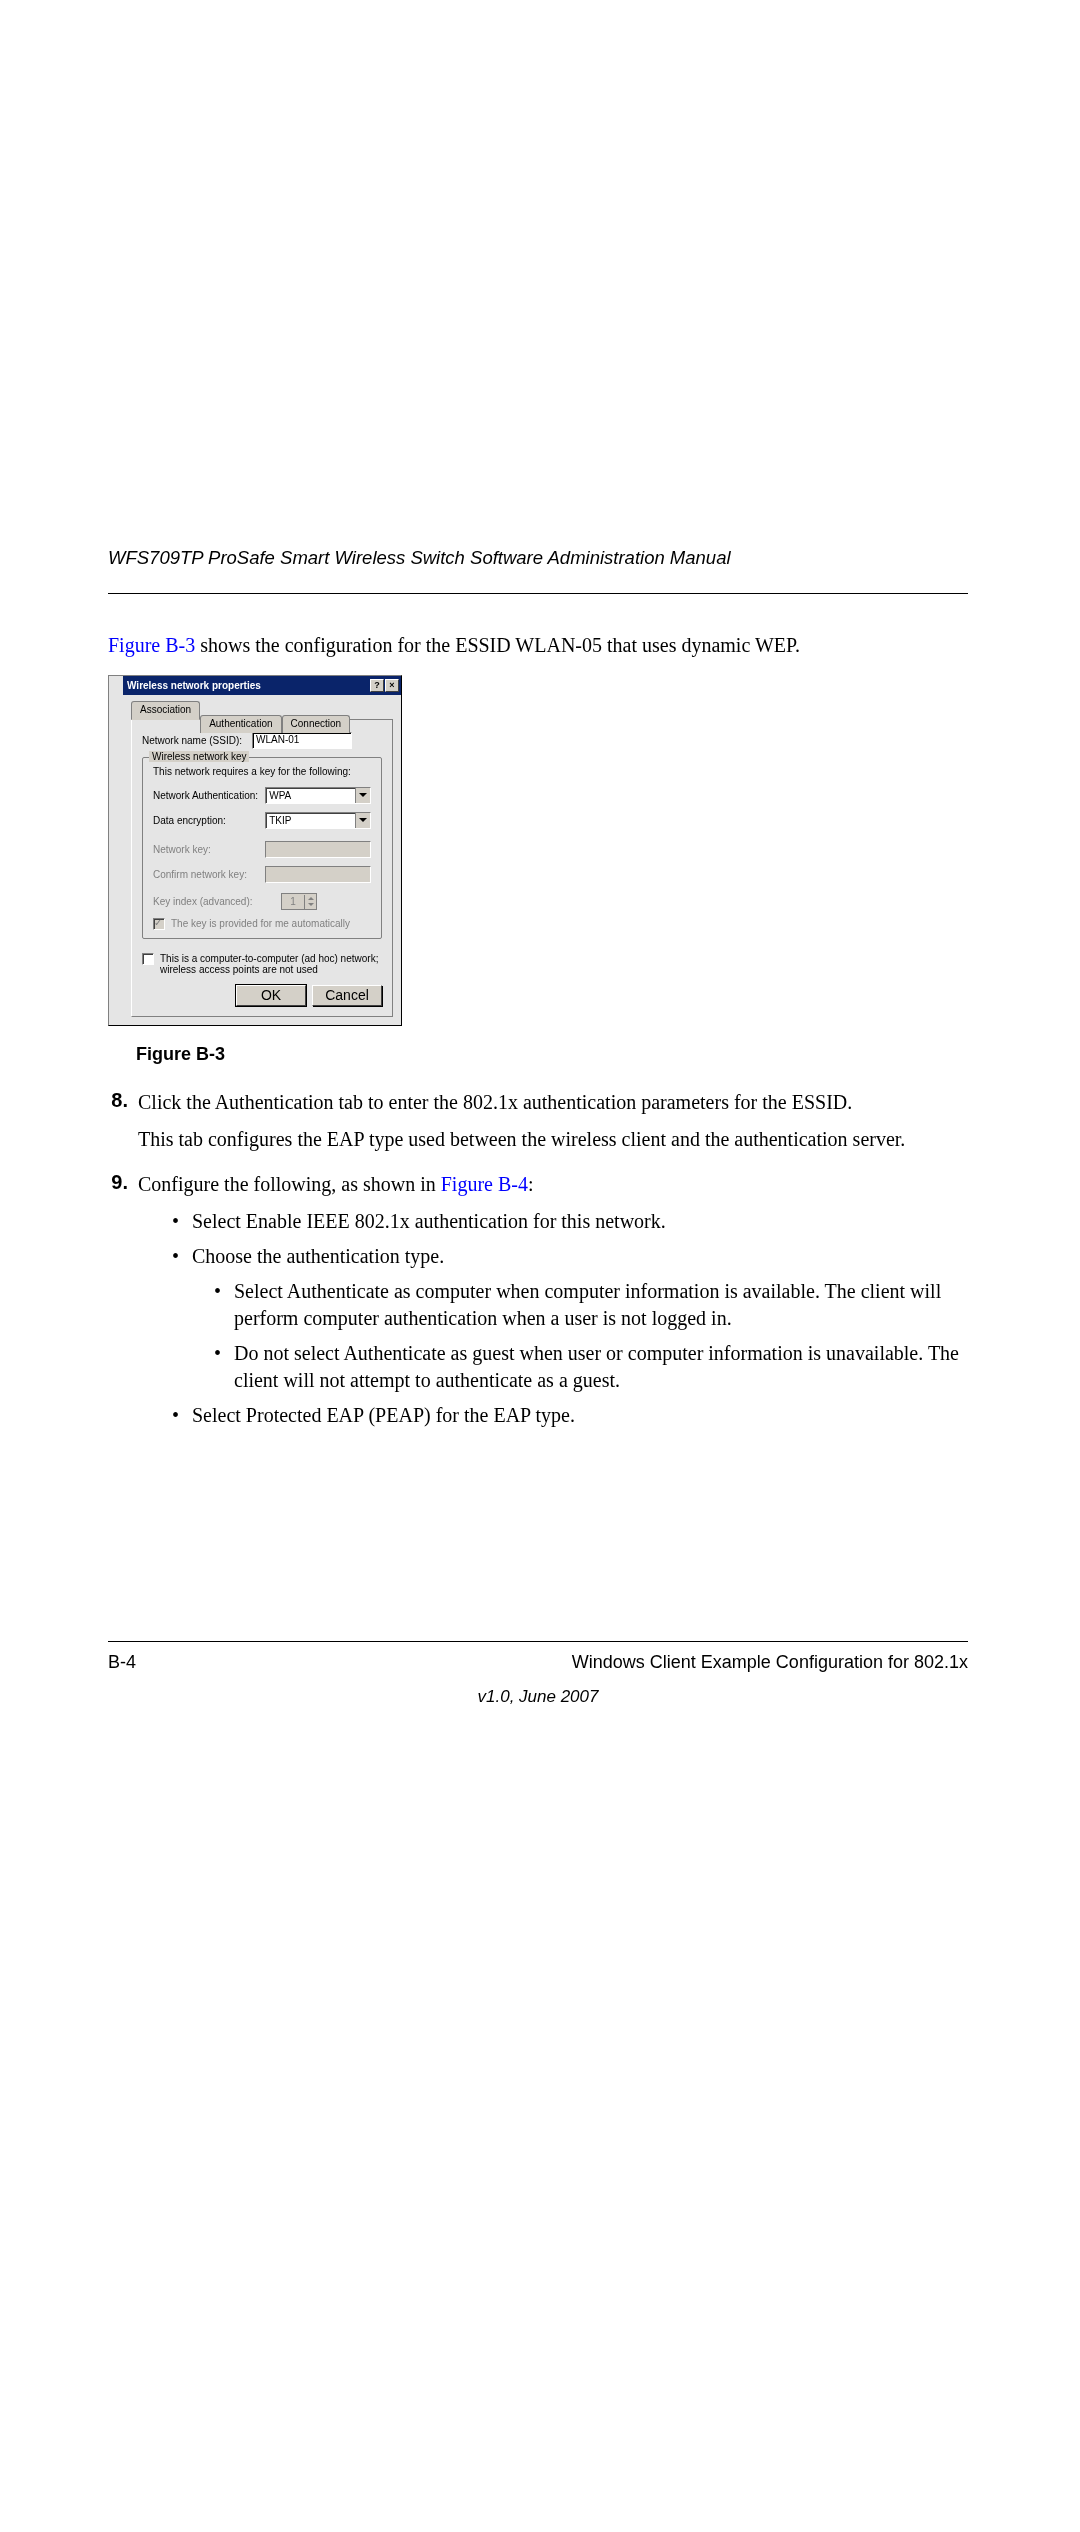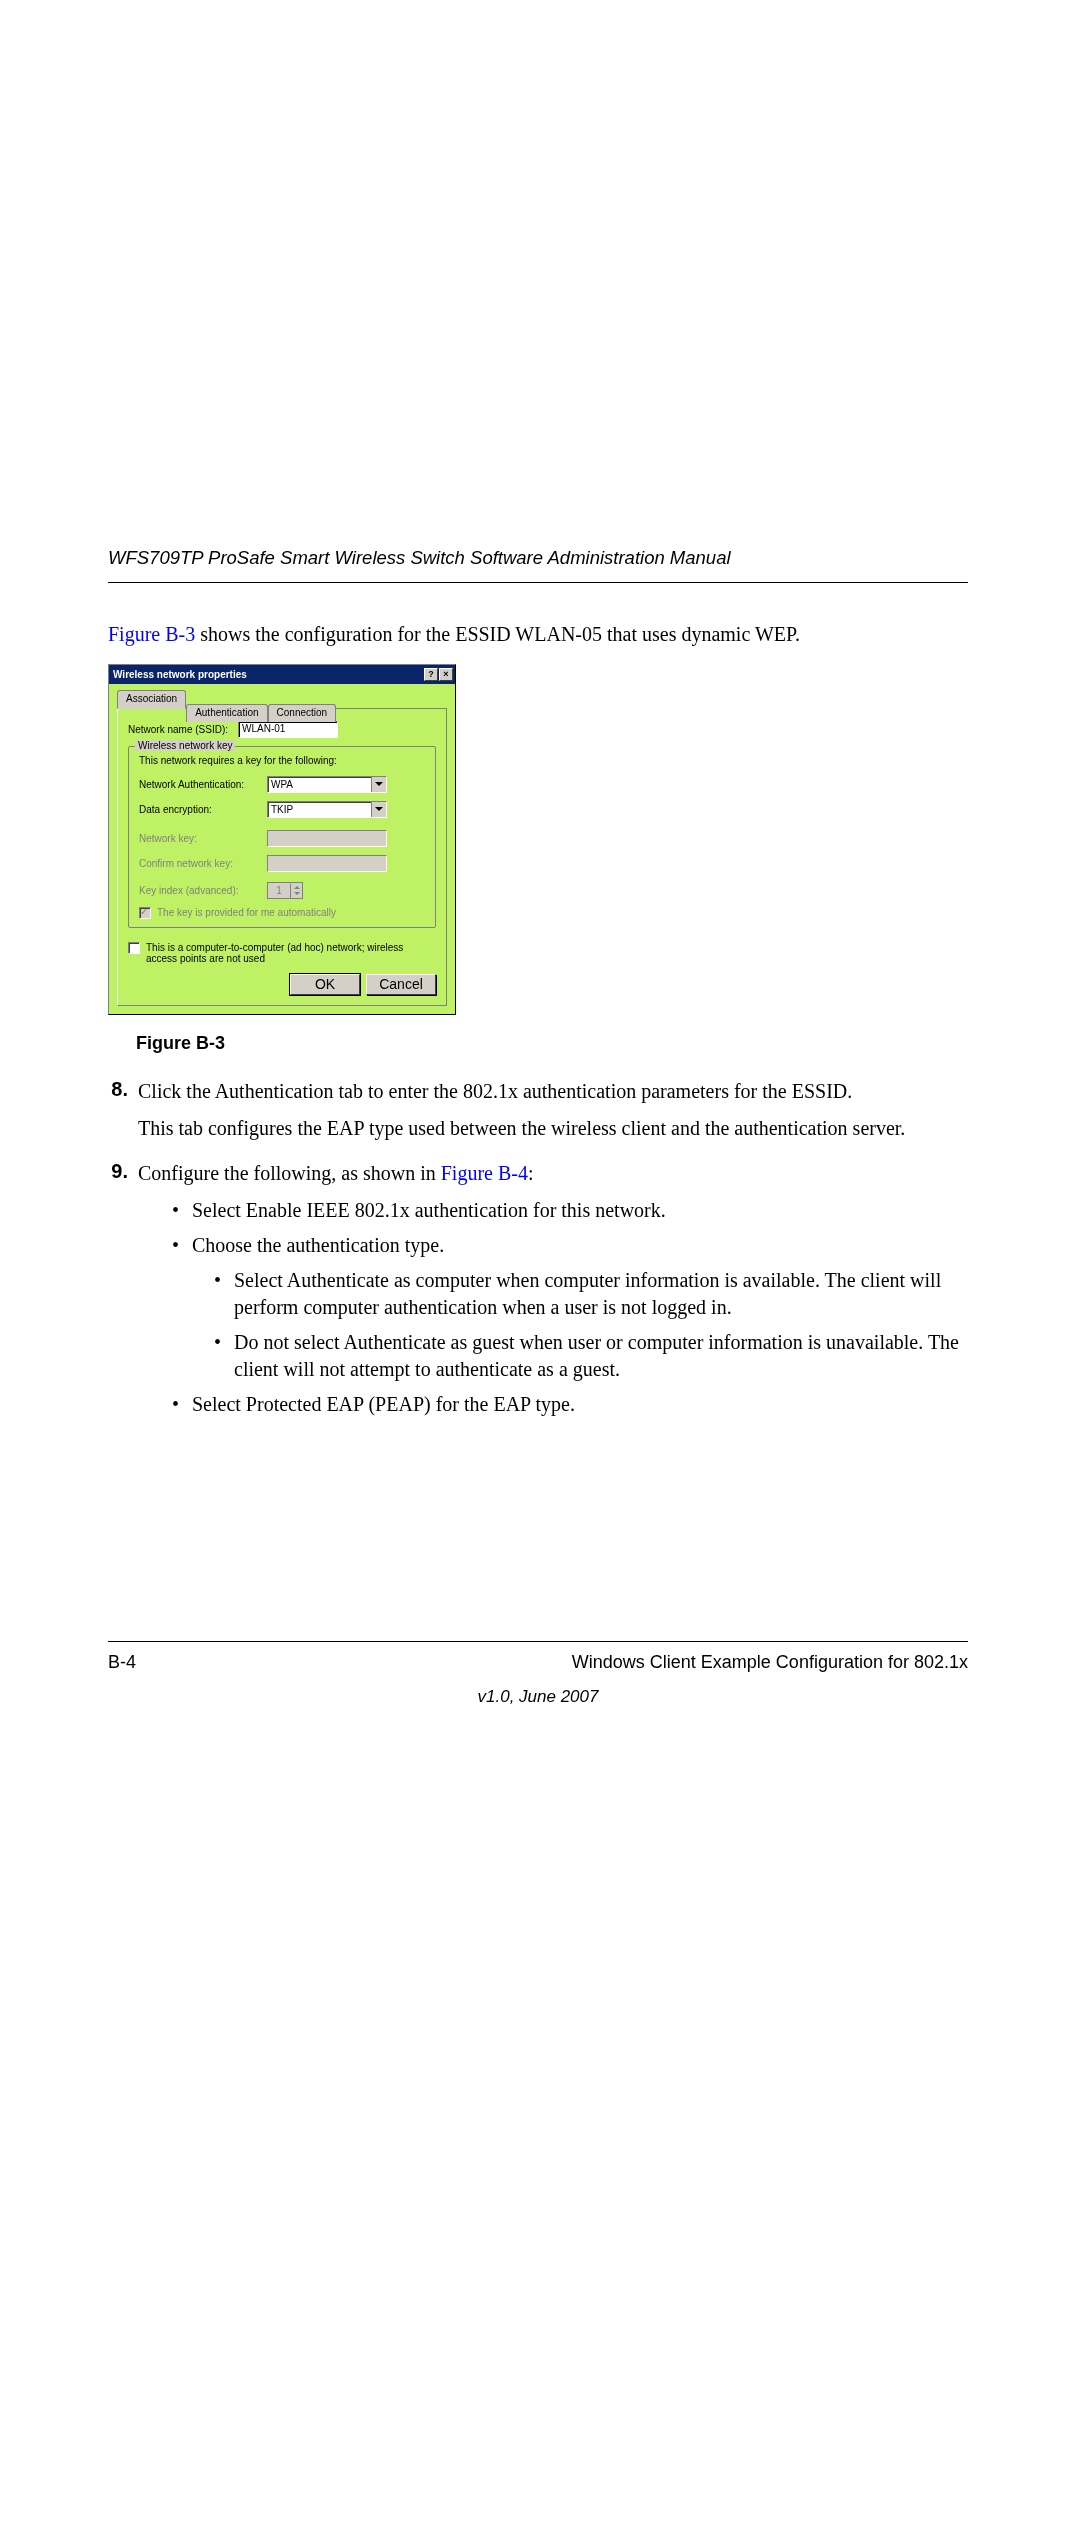--- a/index.html
+++ b/index.html
@@ -10,41 +10,42 @@
     left: 108px;
     top: 547px;
     width: 860px;
   }
 
   .doc-header {
     font-style: italic;
     font-family: Arial, Helvetica, sans-serif;
     font-size: 18.5px;
     color: #000;
-    padding-bottom: 13px;
+    padding-bottom: 24px;
     border-bottom: 1px solid #000;
     margin-bottom: 40px;
   }
 
   .intro {
     font-size: 20px;
     color: #000;
     margin-bottom: 18px;
   }
   .intro .figref { color: #0000ff; }
 
   
   .dialog {
-    width: 348px;
+    width: 294px;
     font-family: Tahoma, Arial, sans-serif;
     font-size: 10px;
-    background: #bef264;
+    background: #e5e5e5;
     border: 1px solid #808080;
     border-right-color: #000; border-bottom-color: #000;
     margin-left: 0;
+    padding-left: 14px;
   }
   .titlebar {
     height: 19px;
     background: #0a246a;
     color: #fff;
     display: flex;
     align-items: center;
     padding: 0 2px 0 4px;
     font-weight: bold;
     font-size: 10px;

